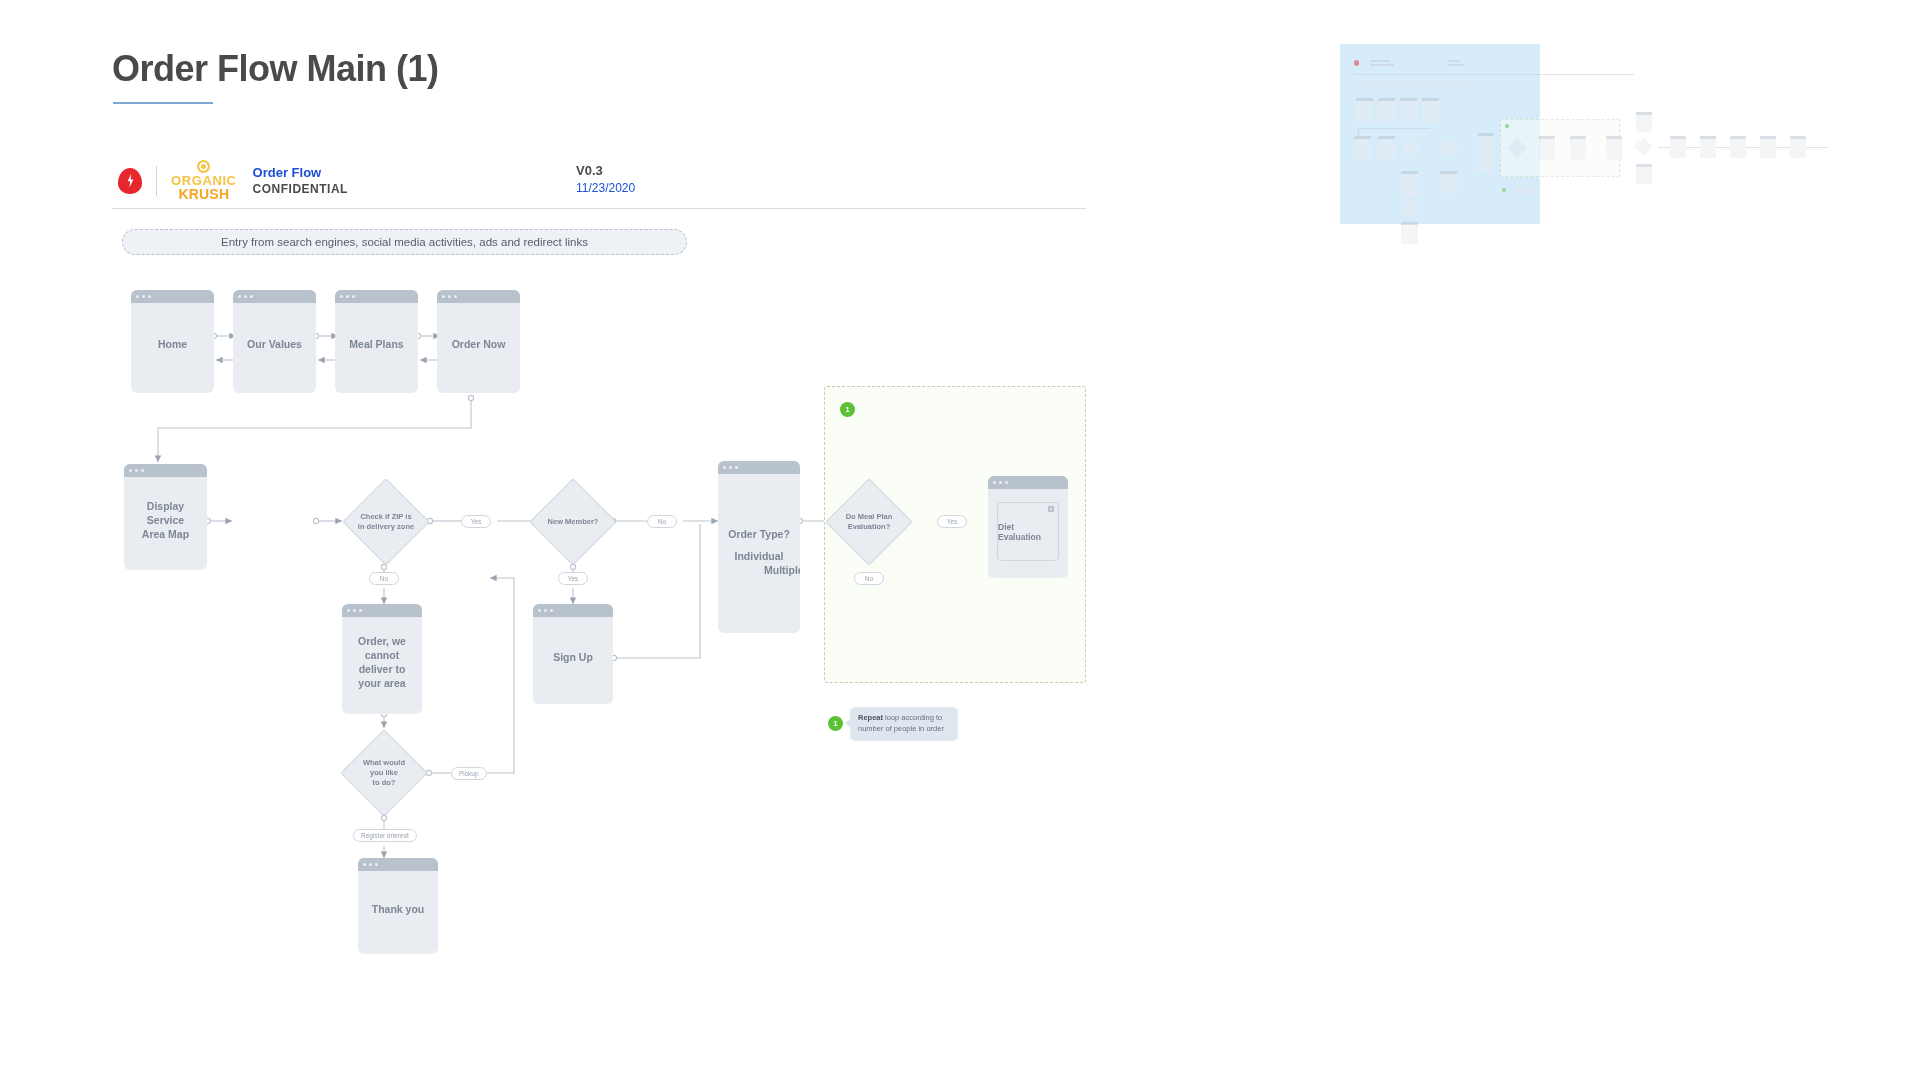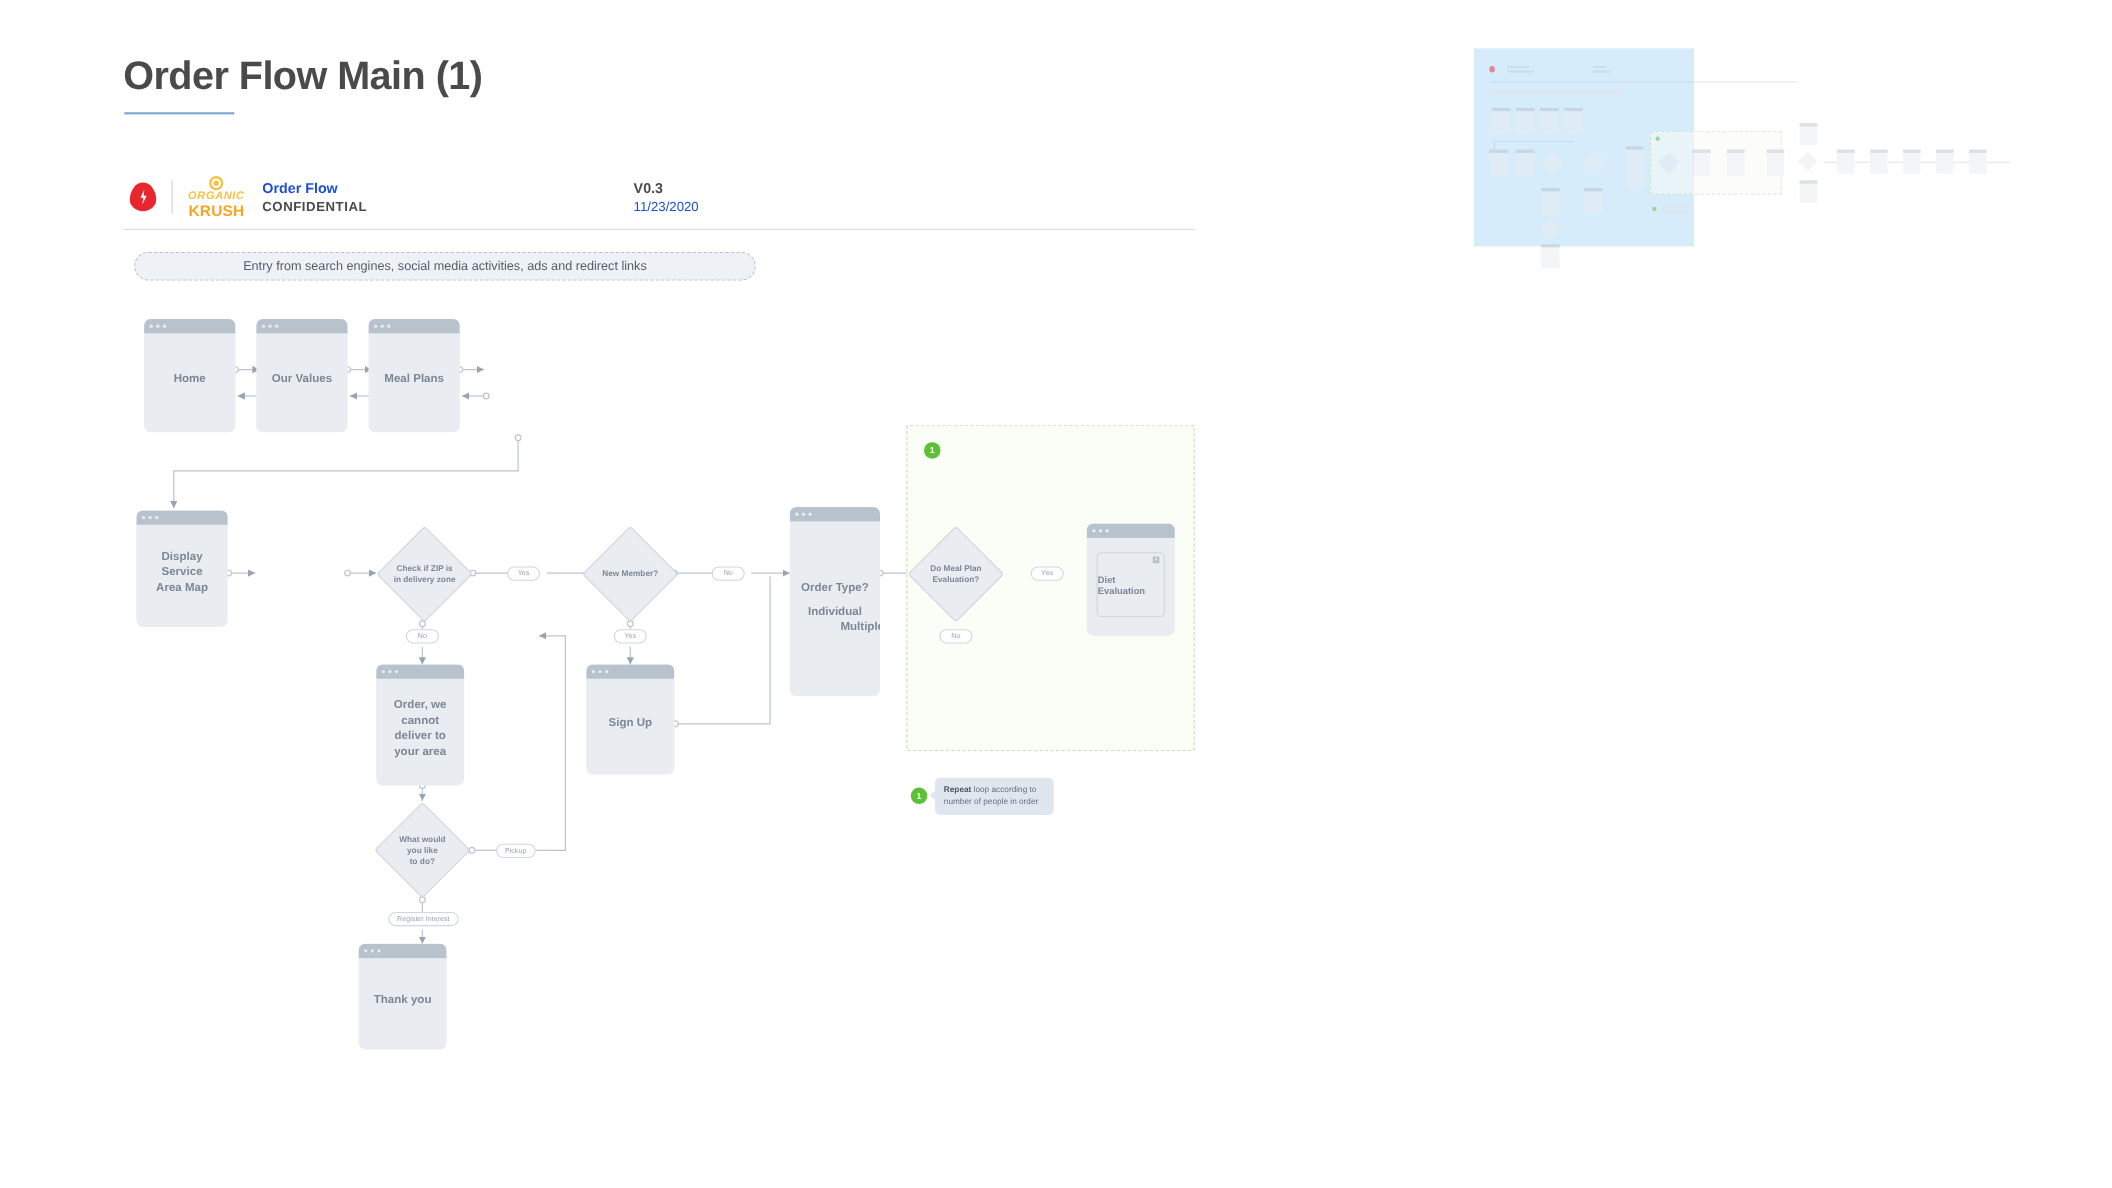--- a/index.html
+++ b/index.html
@@ -36,21 +36,21 @@
     background: #fff;
     clip-path: polygon(60% 0, 10% 55%, 45% 55%, 35% 100%, 90% 42%, 52% 42%);
   }
   .brand-divider { width: 1px; height: 30px; background: #ccd2da; margin: 0 14px; }
   .brand-logo { display: flex; flex-direction: column; align-items: center; line-height: 1; }
   .brand-logo .sun {
     width: 13px; height: 13px; border-radius: 50%;
     background: #f5c242; border: 2px solid #f5c242;
     box-shadow: inset 0 0 0 2px #fff; margin-bottom: 1px;
   }
-  .brand-logo .w1 { font-size: 10px; font-weight: bold; color: #f5c242; letter-spacing: 0.6px; font-style: italic; }
+  .brand-logo .w1 { font-size: 13px; font-weight: bold; color: #f5c242; letter-spacing: 0.6px; }
   .brand-logo .w2 { font-size: 14px; font-weight: bold; color: #f5a623; letter-spacing: 0.2px; }
   .brand-text { margin-left: 16px; line-height: 1.35; }
   .brand-text .l1 { font-size: 13px; font-weight: bold; color: #1d4ed8; }
   .brand-text .l2 { font-size: 12px; font-weight: bold; color: #4a4a4a; letter-spacing: 0.5px; }
 
   .version-block { position: absolute; left: 576px; top: 162px; line-height: 1.4; }
   .version-block .v { font-size: 13px; font-weight: bold; color: #4a4a4a; }
   .version-block .d { font-size: 12px; color: #1d4ed8; }
 
   .header-rule {
@@ -295,20 +295,28 @@
 
     <div class="card" style="left:233px; top:290px; width:83px; height:103px;">
       <div class="bar">
           <i></i>
           <i></i>
           <i></i>
         </div>
       <div class="label">Our Values</div>
     </div>
 
+    <div class="card" style="left:437px; top:290px; width:83px; height:103px;">
+      <div class="bar">
+          <i></i>
+          <i></i>
+          <i></i>
+        </div>
+      <div class="label">Order Now</div>
+    </div>
 
     <div class="card" style="left:124px; top:464px; width:83px; height:106px;">
       <div class="bar">
           <i></i>
           <i></i>
           <i></i>
         </div>
       <div class="label" style="white-space:pre-line;text-align:center;">Display Service
 Area Map</div>
     </div>
@@ -370,21 +378,21 @@
       <div class="shape"></div>
       <div class="dlabel" style="white-space:pre-line;">What would
 you like
 to do?</div>
     </div>
 
     <div class="pill" style="left:451px; top:767px;">Pickup</div>
 
     <div class="pill" style="left:353px; top:829px;">Register Interest</div>
 
-    <div class="card" style="left:326px; top:858px; width:80px; height:96px;">
+    <div class="card" style="left:358px; top:858px; width:80px; height:96px;">
       <div class="bar">
           <i></i>
           <i></i>
           <i></i>
         </div>
       <div class="label">Thank you</div>
     </div>
 
     <div class="loop-group" style="left:824px; top:386px; width:262px; height:297px;"></div>
     <div class="badge" style="left:840px; top:402px;">1</div>

